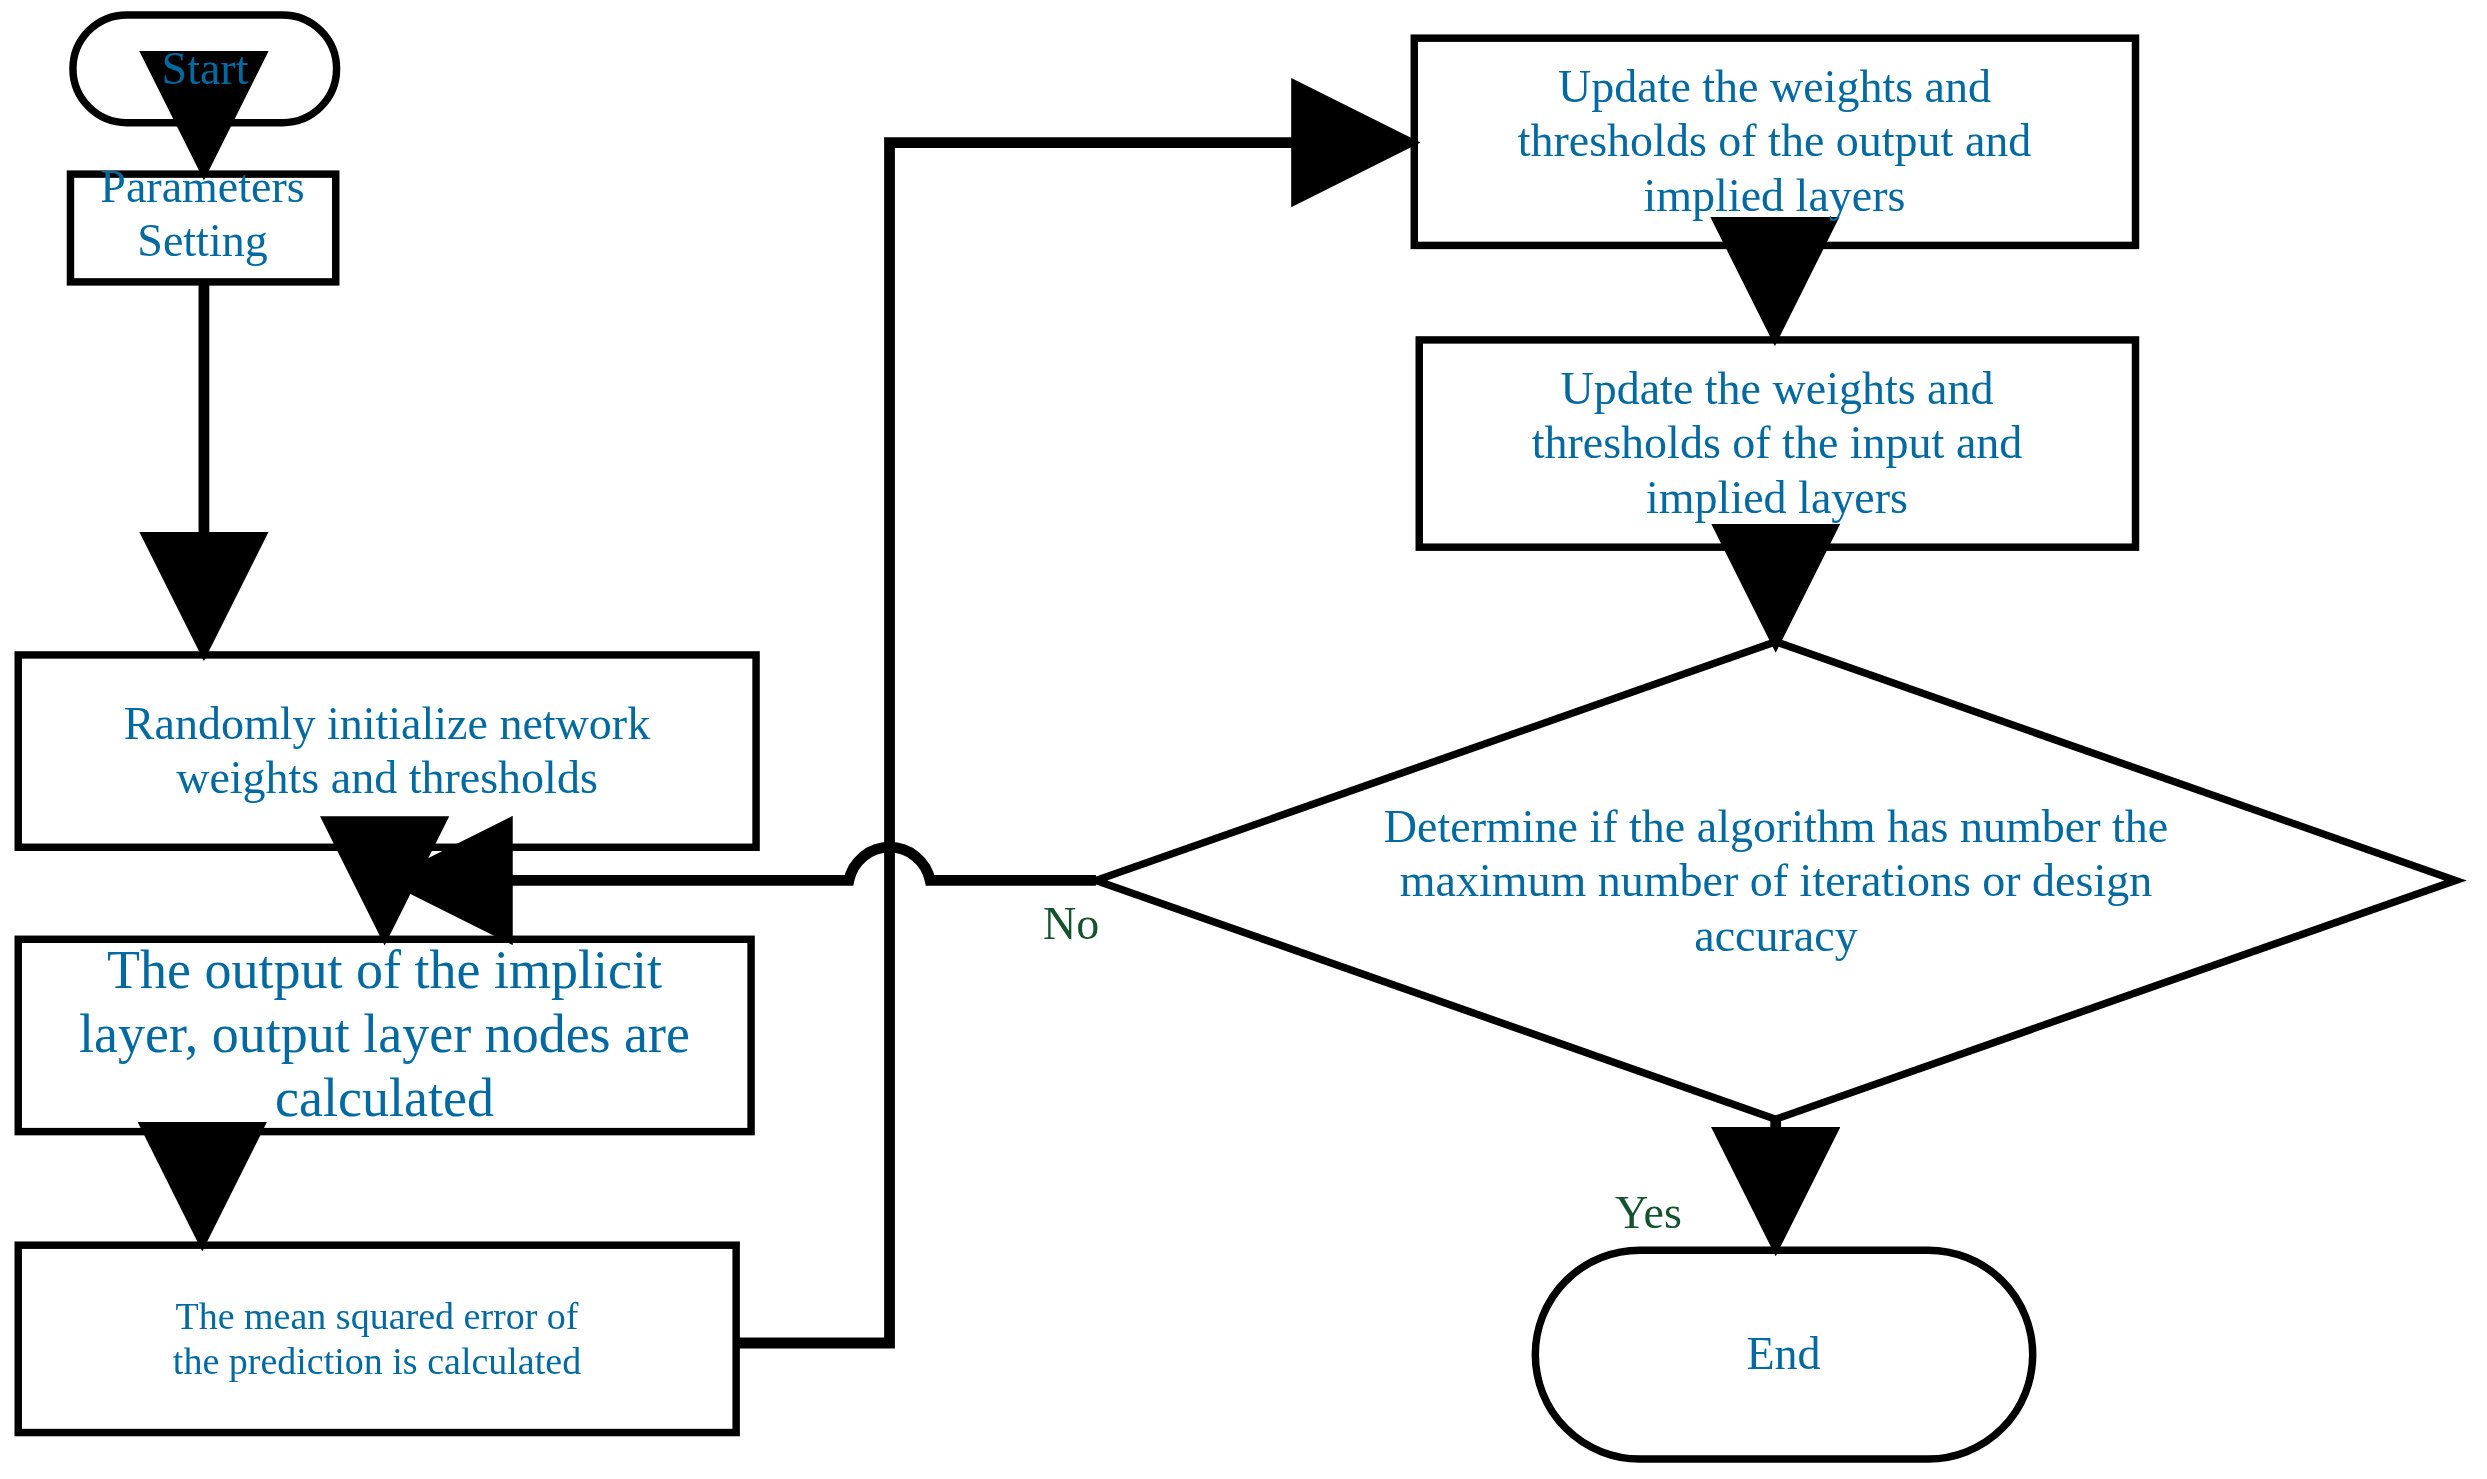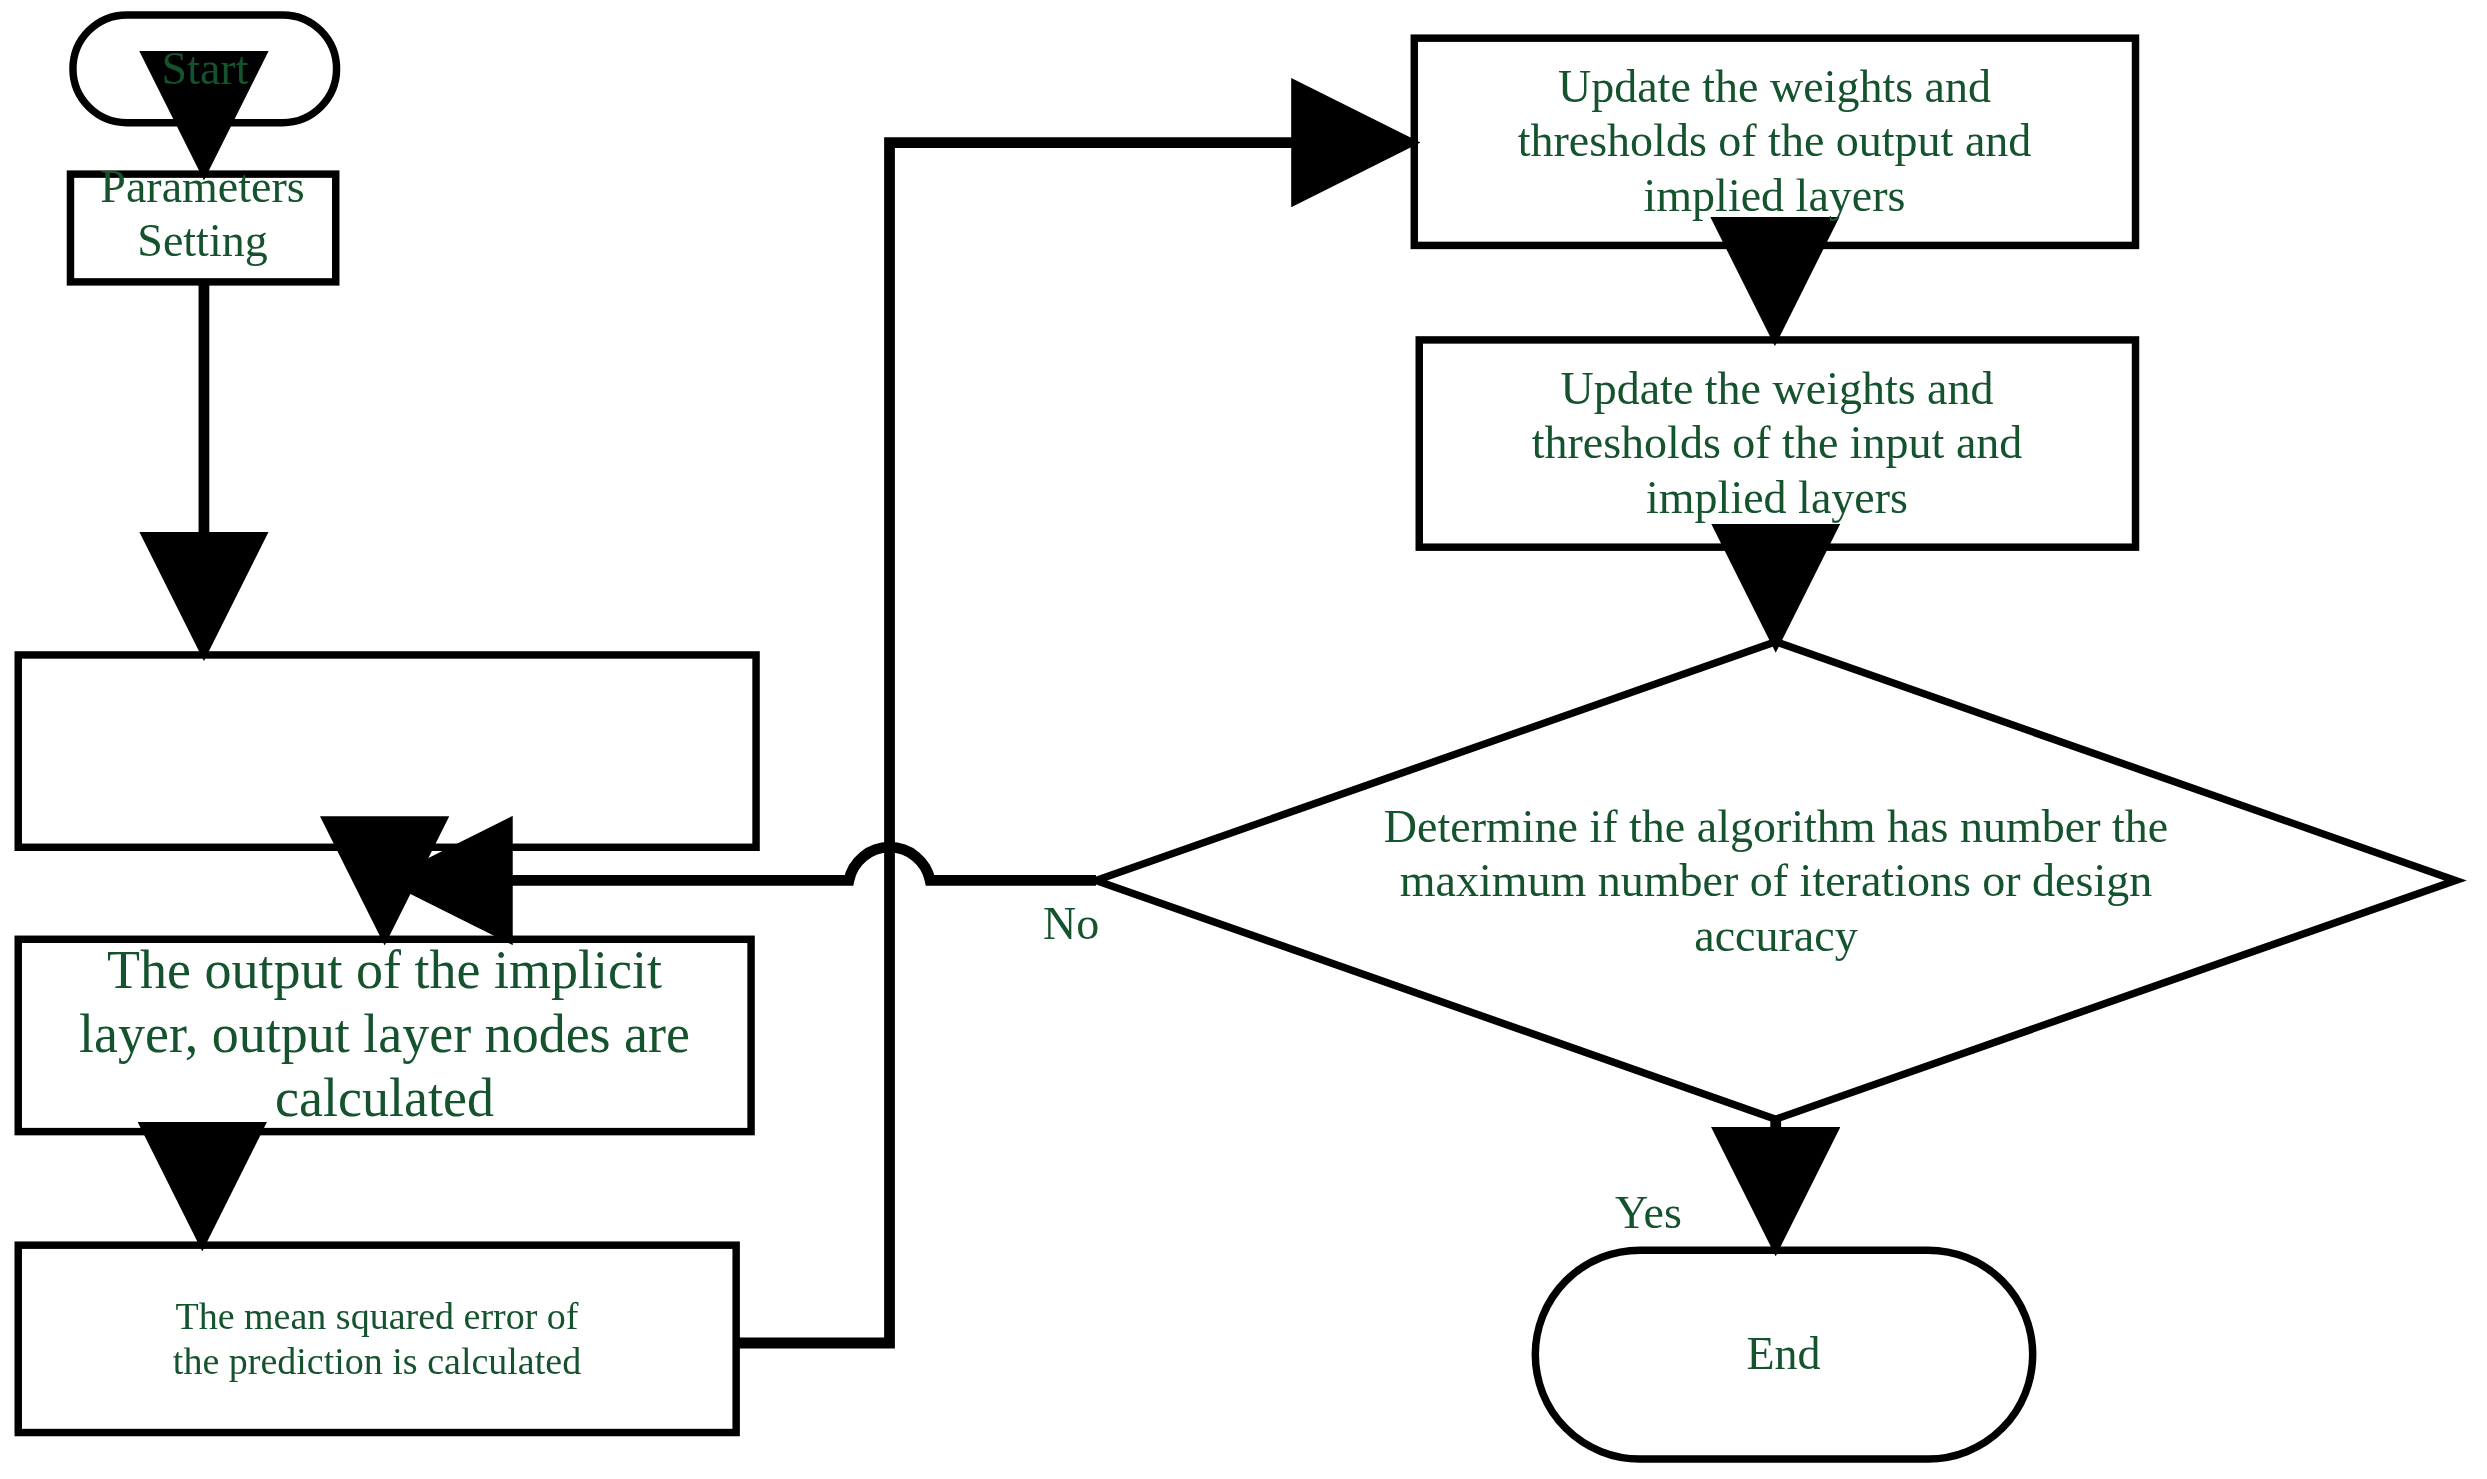--- a/index.html
+++ b/index.html
@@ -21,21 +21,21 @@
     top: 0;
     width: 2487px;
     height: 1479px;
   }
   .node-label {
     position: absolute;
     display: flex;
     align-items: center;
     justify-content: center;
     text-align: center;
-    color: #14532d;
+    color: #0369a1;
     font-family: "Liberation Serif", "DejaVu Serif", serif;
     line-height: 1.18;
     white-space: pre-line;
     pointer-events: none;
   }
   .edge-label {
     position: absolute;
     color: #14532d;
     font-family: "Liberation Serif", "DejaVu Serif", serif;
     white-space: nowrap;
@@ -83,20 +83,22 @@
       <path d="M 1322 1062 L 1122 1062 A 50 50 0 0 0 1024 1062 L 482 1062" stroke-width="13" marker-end="url(#arrow)"></path>
 
       <path d="M 2142 1350 L 2142 1496" stroke-width="13" marker-end="url(#arrow)"></path>
     </g>
   </svg>
 
   <div class="node-label" style="left:73px;  top:15px;   width:264px; height:108px; font-size:46px;">Start</div>
 
   <div class="node-label" style="left:70px;  top:160px;  width:265px; height:108px; font-size:46px;">Parameters Setting</div>
 
+  <div class="node-label" style="left:18px;  top:655px;  width:738px; height:192px; font-size:46px;">Randomly initialize network
+weights and thresholds</div>
 
   <div class="node-label" style="left:18px;  top:939px; width:733px; height:192px; font-size:54px;">The output of the implicit
 layer, output layer nodes are
 calculated</div>
 
   <div class="node-label" style="left:18px;  top:1245px; width:718px; height:187px; font-size:38px;">The mean squared error of
 the prediction is calculated</div>
 
   <div class="node-label" style="left:1414px; top:38px;  width:721px; height:207px; font-size:46px;">Update the weights and
 thresholds of the output and

